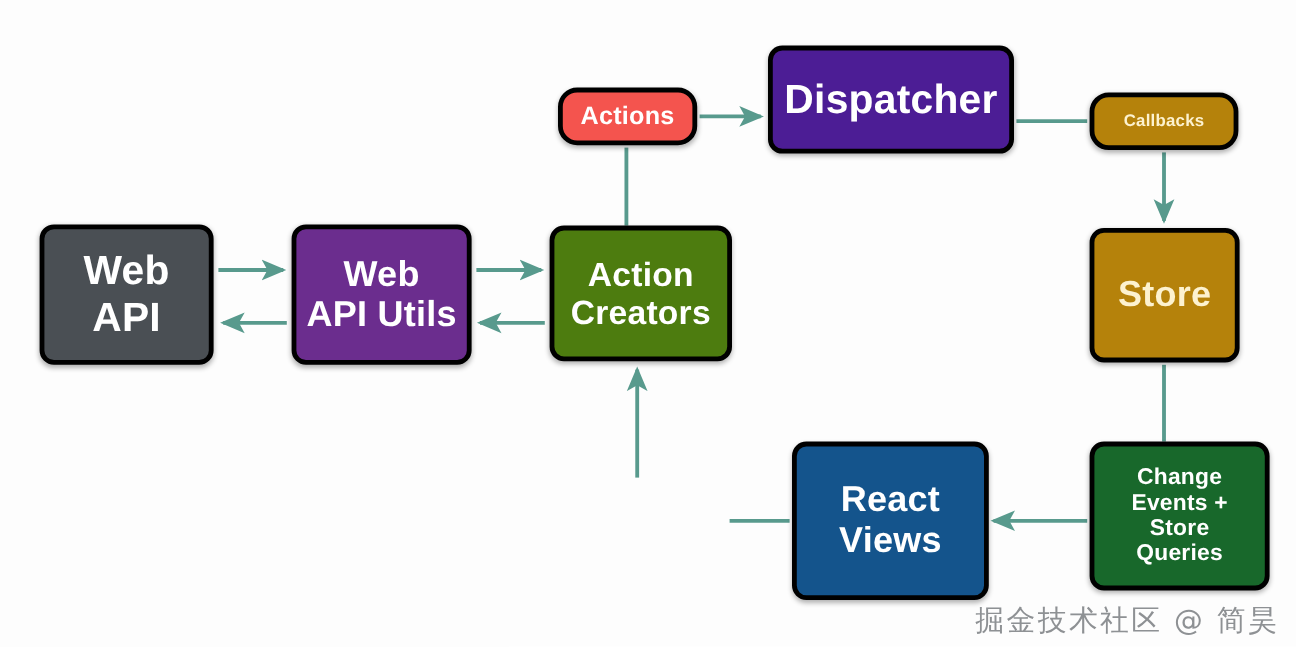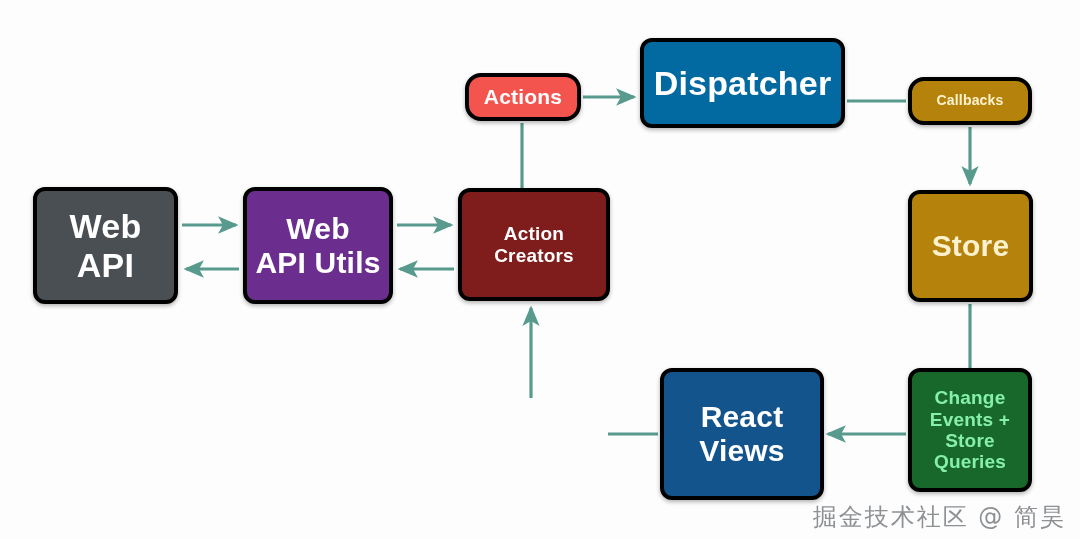--- a/index.html
+++ b/index.html
@@ -95,37 +95,37 @@
   </svg>
 
   <div class="node" style="left: 33px; top: 187px; width: 145px; height: 117px; background: rgb(74, 79, 84); color: rgb(255, 255, 255); font-size: 34px;">
     <span>Web
 API</span>
   </div>
   <div class="node" style="left: 243px; top: 187px; width: 150px; height: 117px; background: rgb(107, 45, 142); color: rgb(255, 255, 255); font-size: 30px;">
     <span>Web
 API Utils</span>
   </div>
-  <div class="node" style="left: 458px; top: 188px; width: 152px; height: 113px; background: #7f1d1d; color: rgb(255, 255, 255); font-size: 19px;">
+  <div class="node" style="left: 458px; top: 188px; width: 152px; height: 113px; background: #4d7c0f; color: rgb(255, 255, 255); font-size: 28px;">
     <span>Action
 Creators</span>
   </div>
   <div class="node pill" style="left: 465px; top: 73px; width: 116px; height: 48px; background: rgb(244, 84, 78); color: rgb(255, 255, 255); font-size: 21px;">
     <span>Actions</span>
   </div>
-  <div class="node" style="left: 640px; top: 38px; width: 205px; height: 90px; background: #0369a1; color: rgb(255, 255, 255); font-size: 34px;">
+  <div class="node" style="left: 640px; top: 38px; width: 205px; height: 90px; background: #4c1d95; color: rgb(255, 255, 255); font-size: 34px;">
     <span>Dispatcher</span>
   </div>
   <div class="node pill" style="left: 908px; top: 77px; width: 124px; height: 48px; background: rgb(181, 130, 11); color: rgb(253, 242, 207); font-size: 14px; justify-content: center;">
     <span>Callbacks</span>
   </div>
   <div class="node" style="left: 908px; top: 190px; width: 125px; height: 112px; background: rgb(181, 130, 11); color: rgb(253, 242, 207); font-size: 30px;">
     <span>Store</span>
   </div>
-  <div class="node" style="left: 908px; top: 368px; width: 124px; height: 124px; background: rgb(24, 104, 43); color: #86efac; font-size: 19px;">
+  <div class="node" style="left: 908px; top: 368px; width: 150px; height: 124px; background: rgb(24, 104, 43); color: #ffffff; font-size: 19px;">
     <span>Change
 Events +
 Store
 Queries</span>
   </div>
   <div class="node" style="left: 660px; top: 368px; width: 164px; height: 132px; background: rgb(20, 84, 140); color: rgb(255, 255, 255); font-size: 30px;">
     <span>React
 Views</span>
   </div>
 

